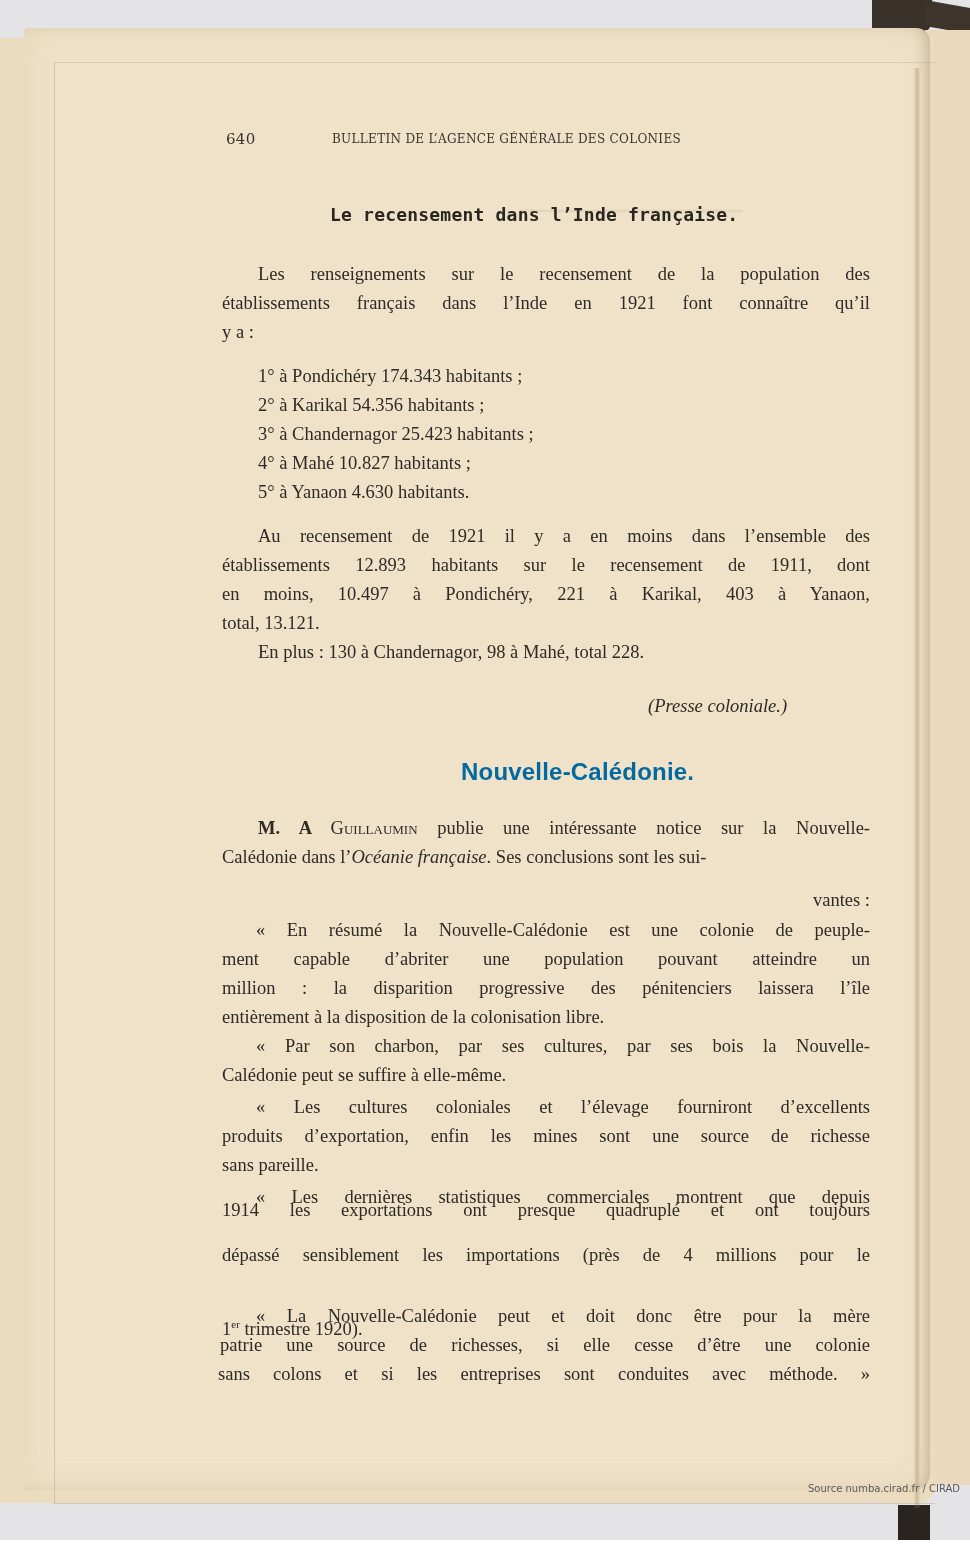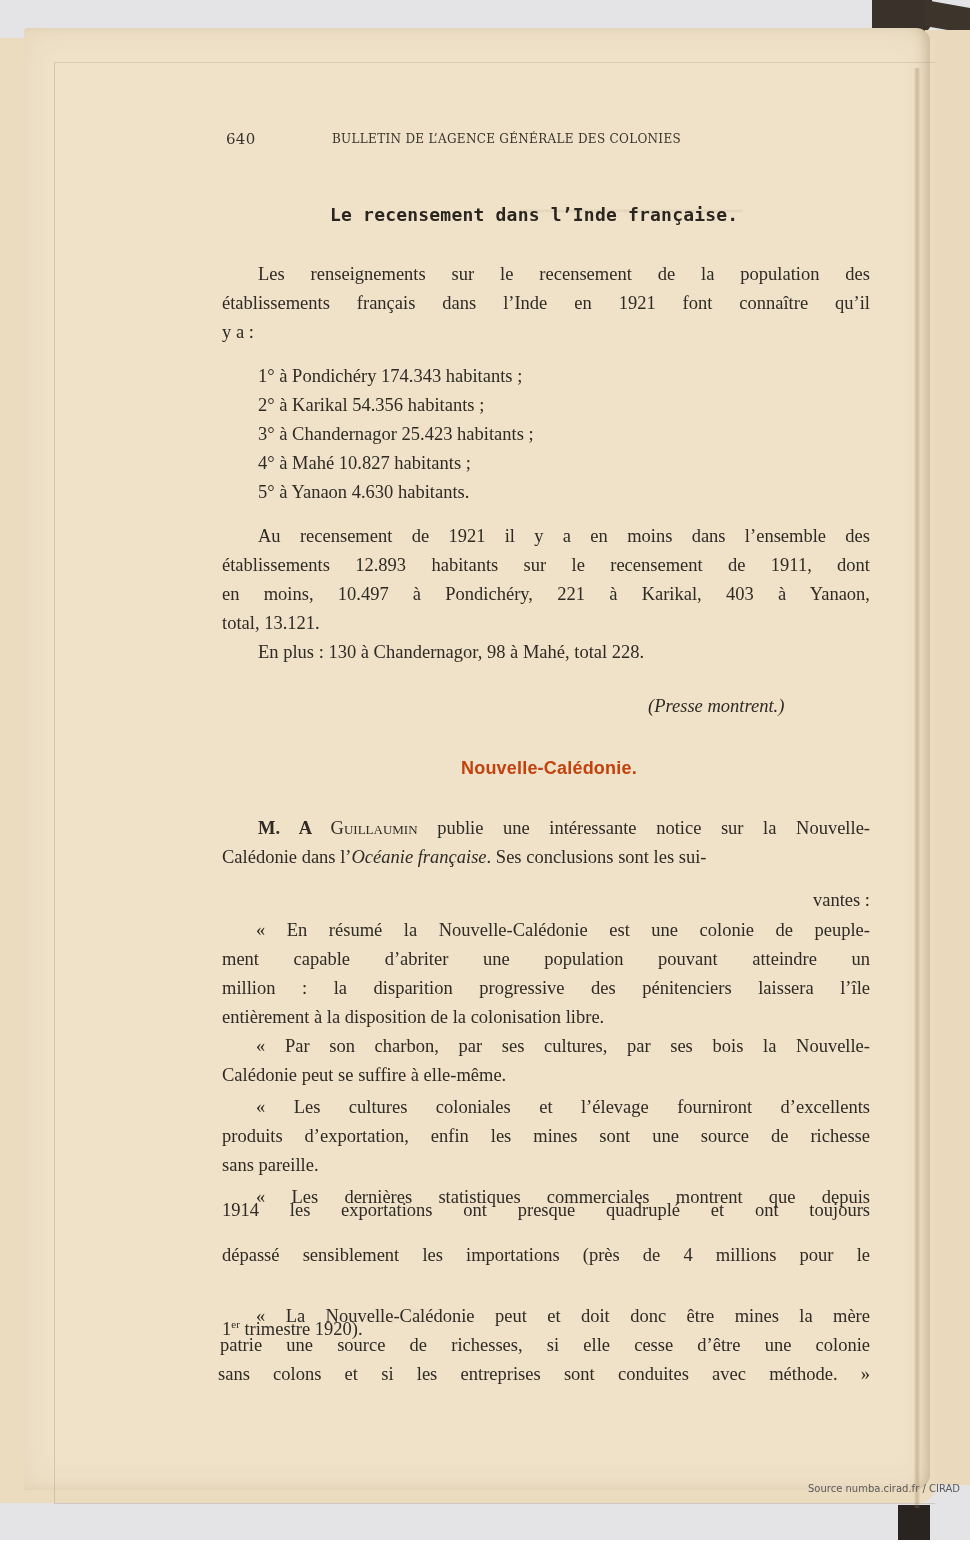--- a/index.html
+++ b/index.html
@@ -53,21 +53,21 @@
     position: absolute; top: 130px; left: 226px; width: 540px;
     font-size: 13px; color: #3a342c; letter-spacing: 0.3px;
   }
   .running-head .num { position: absolute; left: 0; top: 0; font-size: 15px; }
   .running-head .title { position: absolute; left: 106px; top: 2px; font-variant: small-caps; font-size: 12px; }
   .h-section {
     position: absolute; font-weight: bold; font-size: 18px; color: #2a251f;
     font-family: "DejaVu Sans Mono", monospace; letter-spacing: 0.2px;
   }
   .h-section2 {
-    position: absolute; font-weight: bold; font-size: 18px; color: #c2410c;
+    position: absolute; font-weight: bold; font-size: 24px; color: #0369a1;
     font-family: "Liberation Sans", sans-serif; letter-spacing: 0.2px;
   }
   .justify { text-align: justify; text-align-last: justify; }
   .para-block { position: absolute; left: 222px; width: 648px; font-size: 18.5px; color: #2f2a24; font-family: "Liberation Serif", serif; }
   .para-block .ln { position: absolute; left: 0; width: 648px; height: 24px; white-space: nowrap; overflow: visible; }
   .ital { font-style: italic; text-align: right; }
   .smallcaps { font-variant: small-caps; }
   .attrib { position: absolute; font-style: italic; font-size: 18.5px; color: #2f2a24; font-family: "Liberation Serif", serif; }
   .source {
     position: absolute; right: 10px; top: 1483px;
@@ -130,21 +130,21 @@
 </div>
 
 <div class="para-block" style="top:526px;">
   <div class="ln justify" style="top:0;left:36px;width:612px;">Au recensement de 1921 il y a en moins dans l’ensemble des</div>
   <div class="ln justify" style="top:29px;">établissements 12.893 habitants sur le recensement de 1911, dont</div>
   <div class="ln justify" style="top:58px;">en moins, 10.497 à Pondichéry, 221 à Karikal, 403 à Yanaon,</div>
   <div class="ln" style="top:87px;">total, 13.121.</div>
   <div class="ln" style="top:116px;left:36px;">En plus : 130 à Chandernagor, 98 à Mahé, total 228.</div>
 </div>
 
-<div class="attrib" style="left:648px;top:696px;">(Presse montrent.)</div>
+<div class="attrib" style="left:648px;top:696px;">(Presse coloniale.)</div>
 
 <div class="h-section2" style="left:461px;top:758px;">Nouvelle-Calédonie.</div>
 
 <div class="para-block" style="top:818px;">
   <div class="ln justify" style="top:0;left:36px;width:612px;">
     <b>M. A </b><span class="smallcaps">Guillaumin</span><span> publie une intéressante notice sur la Nouvelle-</span>
   </div>
   <div class="ln" style="top:29px;">
     <span>Calédonie dans l’</span><span class="ital">Océanie française</span><span>. Ses conclusions sont les sui-</span>
   </div>
@@ -160,18 +160,18 @@
   <div class="ln" style="top:145px;">Calédonie peut se suffire à elle-même.</div>
   <div class="ln justify" style="top:177px;left:34px;width:614px;">« Les cultures coloniales et l’élevage fourniront d’excellents</div>
   <div class="ln justify" style="top:206px;">produits d’exportation, enfin les mines sont une source de richesse</div>
   <div class="ln" style="top:235px;">sans pareille.</div>
   <div class="ln justify" style="top:267px;left:34px;width:614px;">« Les dernières statistiques commerciales montrent que depuis</div>
   <div class="ln justify" style="top:280px;">1914 les exportations ont presque quadruplé et ont toujours</div>
   <div class="ln justify" style="top:325px;">dépassé sensiblement les importations (près de 4 millions pour le</div>
   <div class="ln" style="top:354px;margin-top:44px;">
     <span>1</span><sup>er</sup> <span>trimestre 1920).</span>
   </div>
-  <div class="ln justify" style="top:386px;left:34px;width:614px;">« La Nouvelle-Calédonie peut et doit donc être mines la mère</div>
+  <div class="ln justify" style="top:386px;left:34px;width:614px;">« La Nouvelle-Calédonie peut et doit donc être pour la mère</div>
   <div class="ln justify" style="top:415px;left:-2px;width:650px;">patrie une source de richesses, si elle cesse d’être une colonie</div>
   <div class="ln justify" style="top:444px;left:-4px;width:652px;">sans colons et si les entreprises sont conduites avec méthode. »</div>
 </div>
 
 <div class="source">Source numba.cirad.fr / CIRAD</div>
 
 </body></html>

